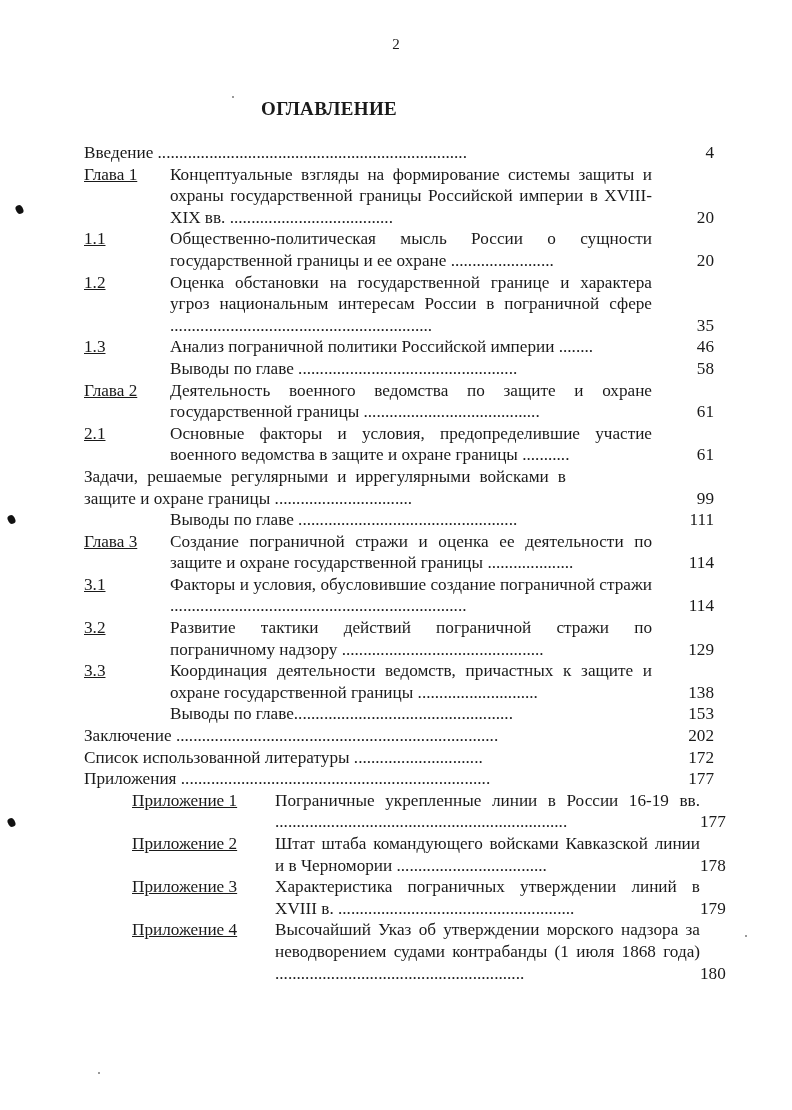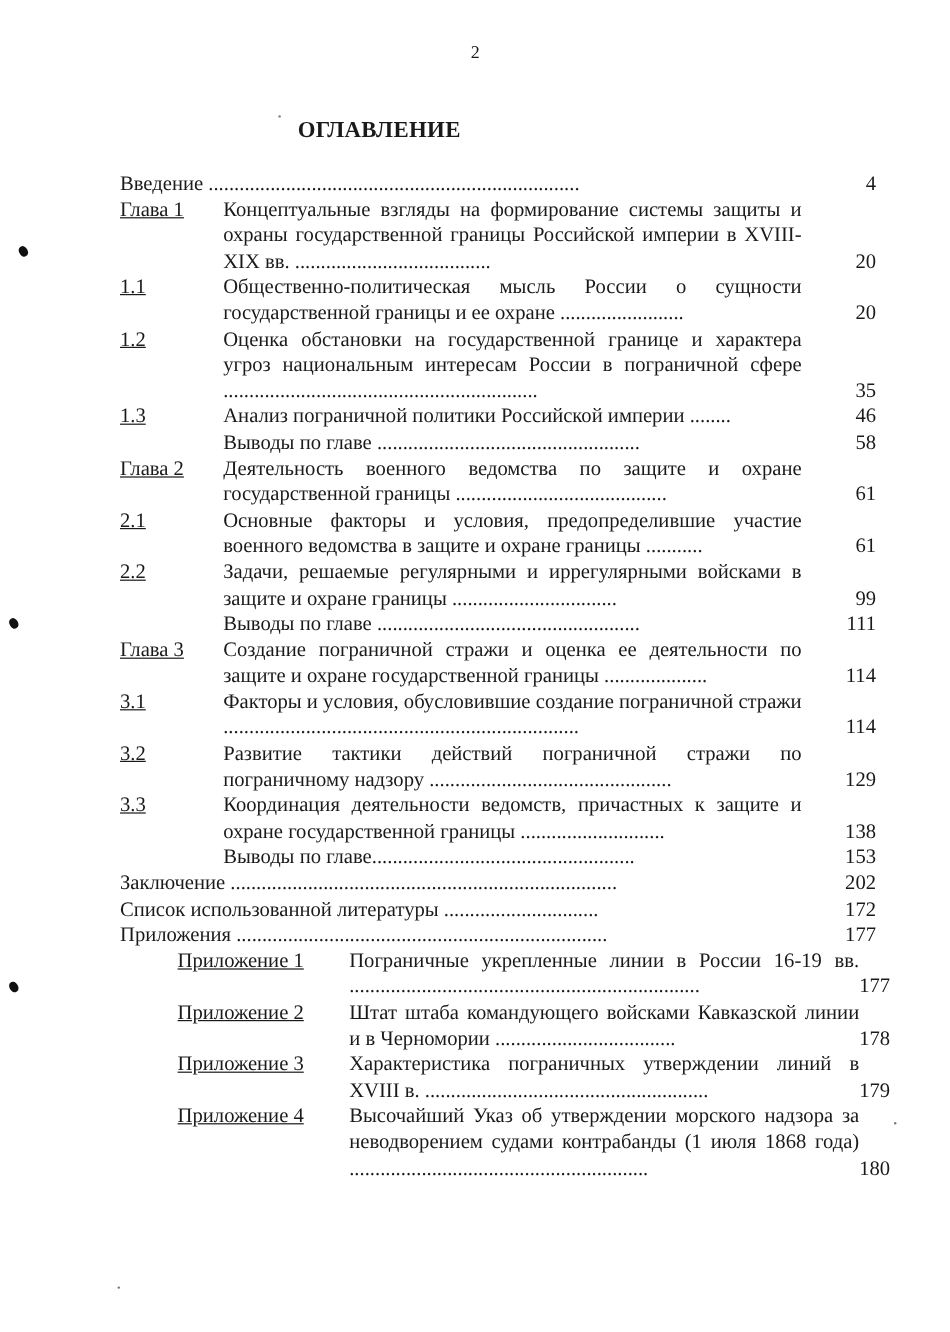--- a/index.html
+++ b/index.html
@@ -1,21 +1,21 @@
 <!DOCTYPE html>
 <html><head>
 <meta charset="utf-8">
 <style>
   html, body { margin:0; padding:0; background:#ffffff; }
   body { width:792px; height:1110px; position:relative; overflow:hidden;
          font-family:"Liberation Serif", "DejaVu Serif", serif; color:#1a1a1a; }
   .page-num { position:absolute; top:36px; left:0; width:792px; text-align:center; font-size:15px; }
-  .title { position:absolute; top:98px; left:0; width:632px; text-align:center;
+  .title { position:absolute; top:98px; left:13px; width:632px; text-align:center;
            font-size:19px; font-weight:bold; letter-spacing:0.3px; }
-  .toc { position:absolute; top:142px; left:100px; width:630px; font-size:17.2px; line-height:21.6px; }
+  .toc { position:absolute; top:142px; left:84px; width:630px; font-size:17.2px; line-height:21.6px; }
   .row { position:relative; display:flex; }
   .lbl { flex:0 0 86px; white-space:nowrap;text-decoration:underline; }
   .lbl.app { flex:0 0 143px;margin-left:48px; }
   .txt { flex:0 0 482px; text-align:justify; }
   .app .txt, .row.app .txt { flex:0 0 425px; }
   .row.full .txt { flex:0 0 568px; }
   .pg { flex:1 1 auto; text-align:right; align-self:flex-end; }
   .mark { position:absolute; width:7px; height:9px; background:#111; border-radius:45%; transform:rotate(-30deg); }
   .speck { position:absolute; width:2px; height:2px; background:#777; border-radius:50%; }
 </style>
@@ -62,21 +62,20 @@
     <div class="lbl">Глава 2</div>
     <div class="txt">Деятельность военного ведомства по защите и охране государственной границы .........................................</div>
     <div class="pg">61</div>
   </div>
   <div class="row">
     <div class="lbl">2.1</div>
     <div class="txt">Основные факторы и условия, предопределившие участие военного ведомства в защите и охране границы ...........</div>
     <div class="pg">61</div>
   </div>
   <div class="row">
-    <div class="lbl">2.2</div>
     <div class="txt">Задачи, решаемые регулярными и иррегулярными войсками в защите и охране границы ................................</div>
     <div class="pg">99</div>
   </div>
   <div class="row">
     <div class="lbl"></div>
     <div class="txt">Выводы по главе ...................................................</div>
     <div class="pg">111</div>
   </div>
 
   <div class="row">

